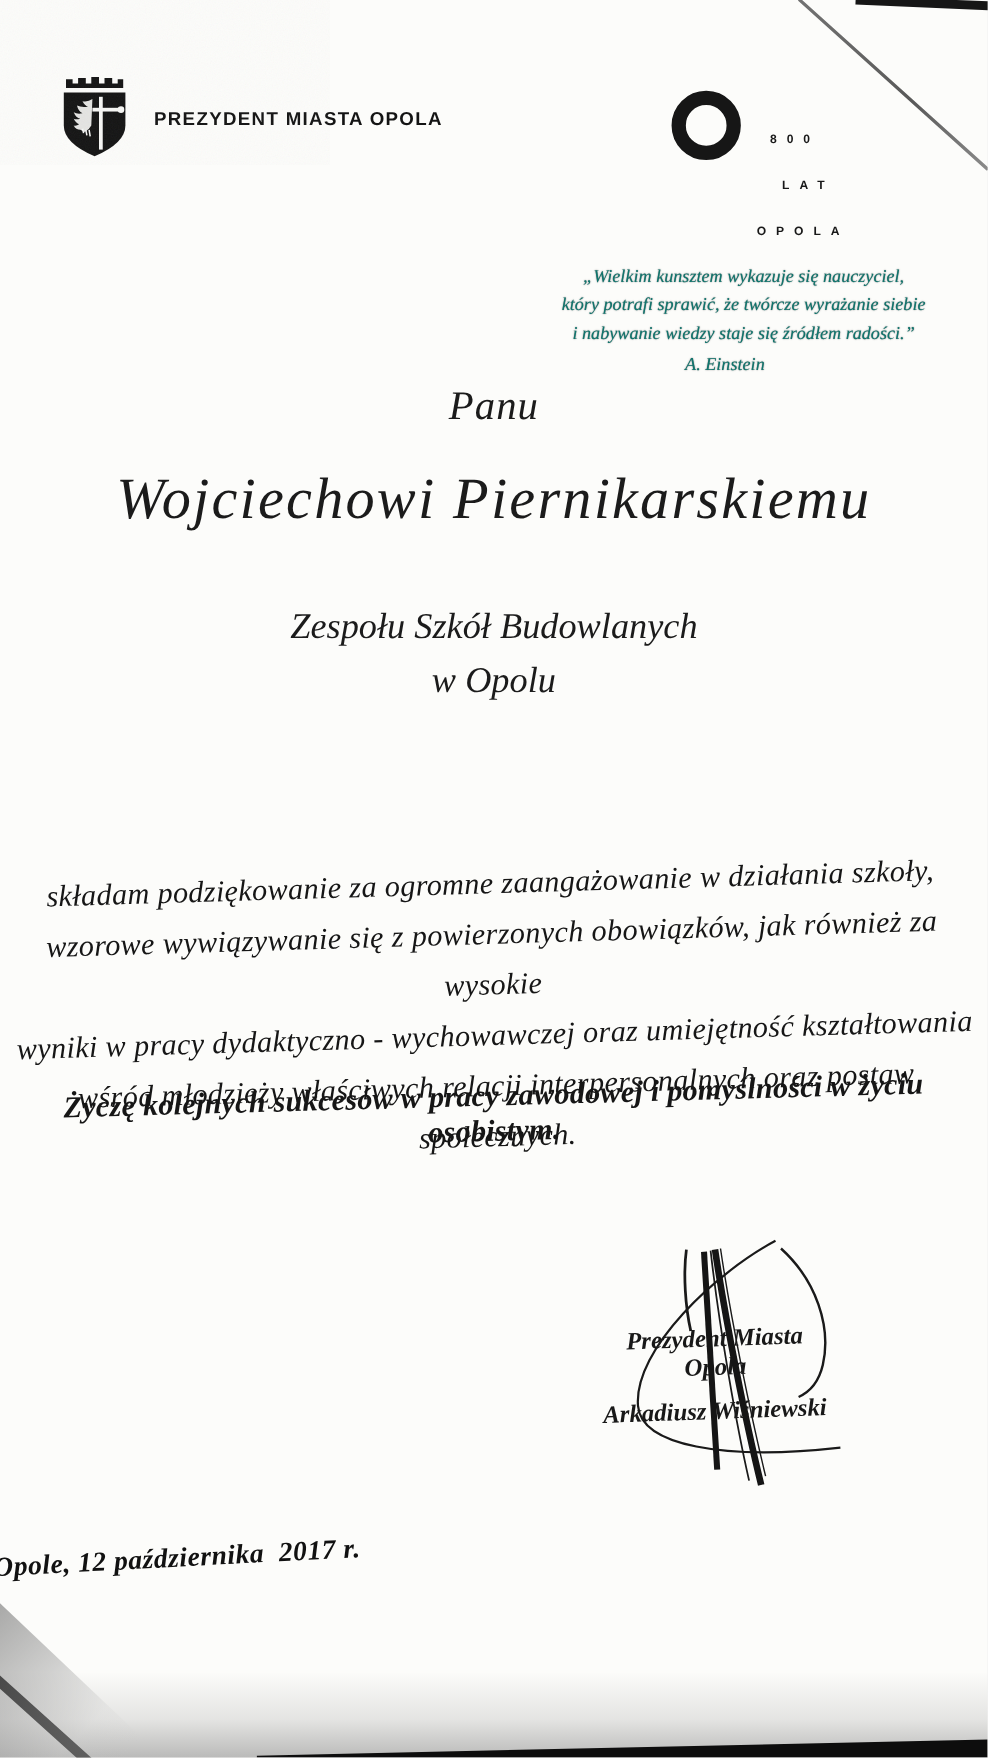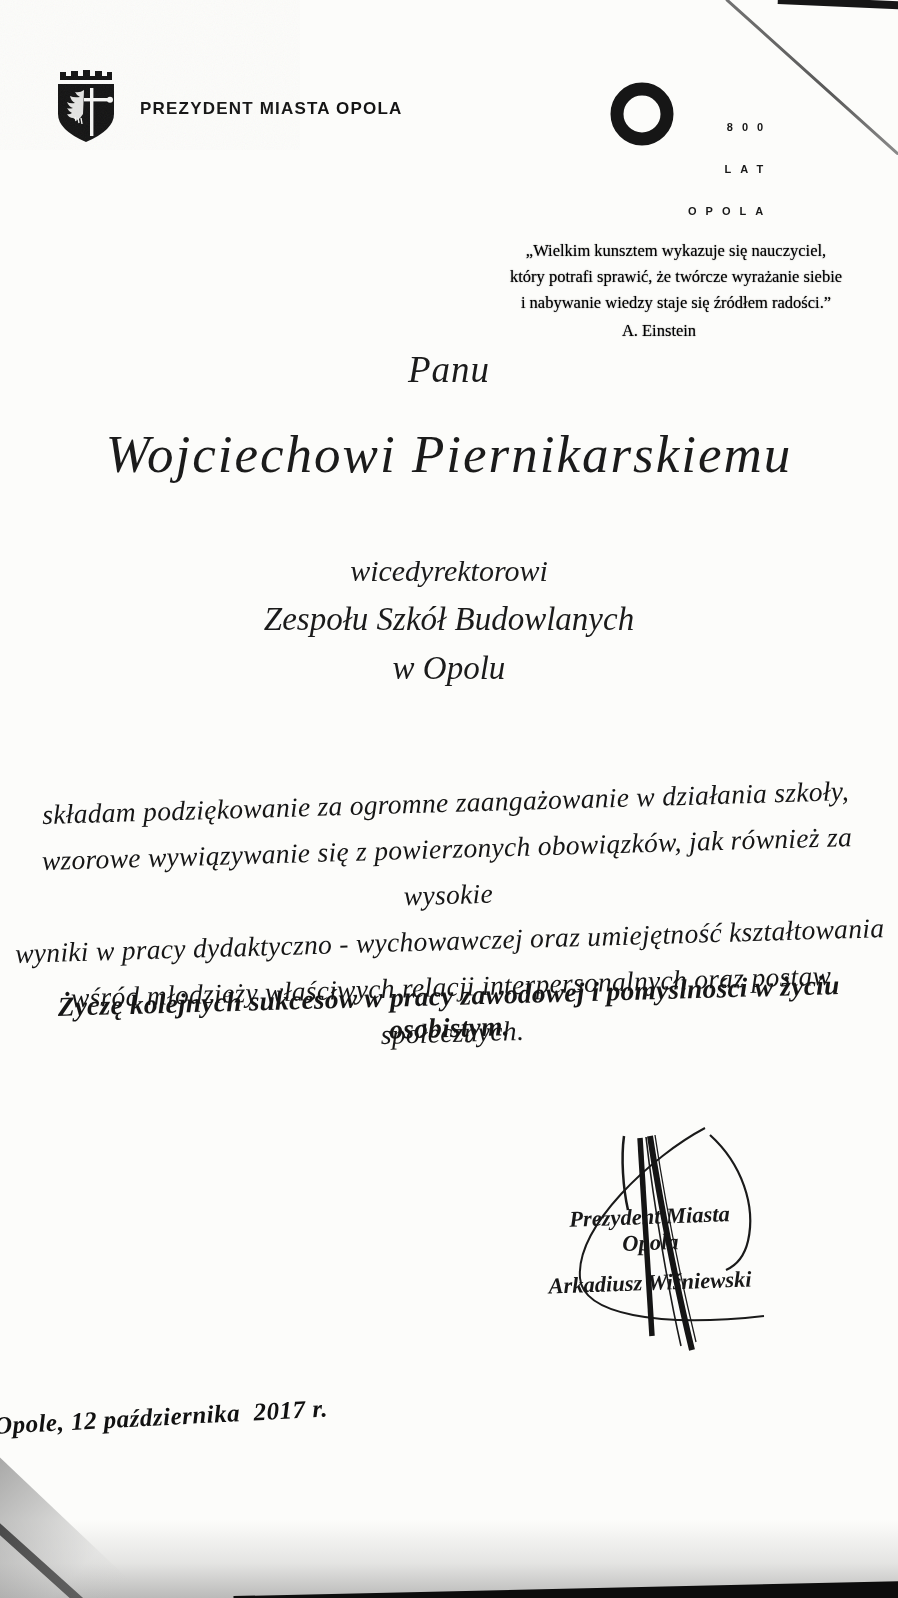--- a/index.html
+++ b/index.html
@@ -12,39 +12,39 @@
   .coa{position:absolute;left:54px;top:68px;width:64px;height:76px;}
   .office-label{
     position:absolute;left:140px;top:99px;
     font-family:"Liberation Sans", sans-serif;font-size:17px;font-weight:600;
     letter-spacing:1.2px;color:#141414;
   }
   .ring-logo{position:absolute;left:608px;top:80px;width:68px;height:68px;}
   .anniv{
     position:absolute;left:688px;top:92px;
     font-family:"Liberation Sans", sans-serif;font-weight:700;font-size:11px;
-    color:#181818;line-height:14px;letter-spacing:9px;white-space:pre;text-align:right;
+    color:#181818;line-height:14px;letter-spacing:9px;white-space:pre;
   }
   .anniv .l1{padding-left:12px;}
   .anniv .l2{padding-left:23px;}
   .anniv .l3{padding-left:0;}
   
   .top-edge-bar{
     position:absolute;left:778px;top:-4px;width:130px;height:8px;background:#161616;
     transform:rotate(2.5deg);transform-origin:left top;
   }
   .crease-line{
     position:absolute;left:727px;top:-2px;width:232px;height:3px;
     background:linear-gradient(to right,#5a5a5a,#3c3c3c 60%,#777);
     transform:rotate(42deg);transform-origin:left top;border-radius:2px;opacity:.85;
   }
   
   .quote{
     position:absolute;left:470px;top:238px;width:412px;text-align:center;
-    font-size:16.5px;line-height:26px;color:#000000;
+    font-style:italic;font-size:16.5px;line-height:26px;color:#0f766e;
     text-shadow:0 0 1.2px rgba(70,70,70,.9);
     filter:blur(.3px);
   }
   .quote .author{text-align:center;padding-right:34px;margin-top:2px;}
   
   .centerline{position:absolute;left:0;right:0;text-align:center;font-style:italic;}
   .salutation{top:348px;font-size:37px;letter-spacing:1px;}
   .recipient{top:424px;font-size:53px;letter-spacing:2px;}
   .titles{top:546px;font-size:33px;line-height:49px;}
   .titles .t1{font-size:30px;}
@@ -132,21 +132,20 @@
   <div class="quote">
     <div>„Wielkim kunsztem wykazuje się nauczyciel,</div>
     <div>który potrafi sprawić, że twórcze wyrażanie siebie</div>
     <div>i nabywanie wiedzy staje się źródłem radości.”</div>
     <div class="author">A. Einstein</div>
   </div>
 
   <div class="centerline salutation">Panu</div>
   <div class="centerline recipient">Wojciechowi Piernikarskiemu</div>
   <div class="centerline titles">
-    <div class="t1">wicedyrektorowi</div>
     <div>Zespołu Szkół Budowlanych</div>
     <div>w Opolu</div>
   </div>
 
   <div class="body-par">
     <div>składam podziękowanie za ogromne zaangażowanie w działania szkoły,</div>
     <div>wzorowe wywiązywanie się z powierzonych obowiązków, jak również za wysokie</div>
     <div>wyniki w pracy dydaktyczno - wychowawczej oraz umiejętność kształtowania</div>
     <div>wśród młodzieży właściwych relacji interpersonalnych oraz postaw społecznych.</div>
   </div>

